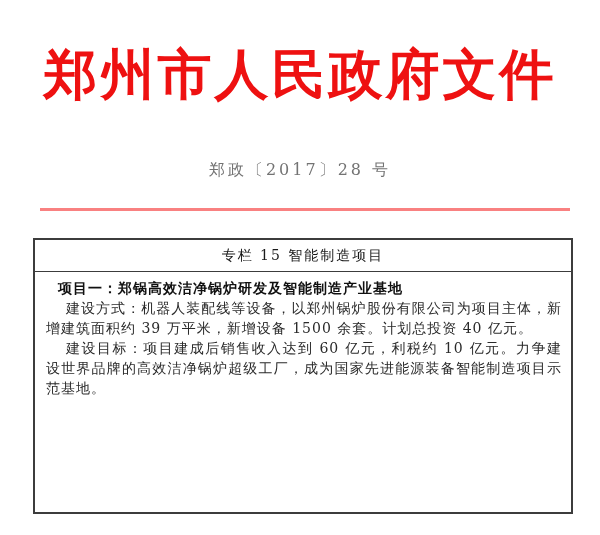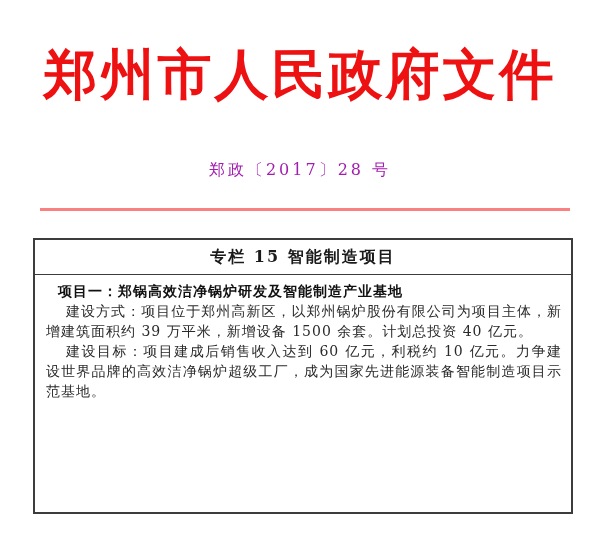--- a/index.html
+++ b/index.html
@@ -21,21 +21,21 @@
     color: #ee1111;
     font-size: 54px;
     font-weight: bold;
     letter-spacing: 3px;
     line-height: 68px;
     white-space: nowrap;
   }
   .doc-number {
     margin-top: 52px;
     text-align: center;
-    color: #a21caf;
+    color: #737373;
     font-size: 16px;
     letter-spacing: 3px;
   }
   .red-rule {
     position: absolute;
     left: 40px;
     top: 198px;
     width: 530px;
     height: 3px;
     background: #f98181;
@@ -44,23 +44,23 @@
     position: absolute;
     left: 33px;
     top: 228px;
     width: 540px;
     min-height: 276px;
     border: 2px solid #3c3c3c;
     background: #ffffff;
   }
   .box-title {
     text-align: center;
-    font-weight: bold;
+    font-weight: normal;
     color: #1a1a1a;
-    font-size: 16px;
+    font-size: 14px;
     letter-spacing: 2px;
     padding: 7px 0 6px 0;
     border-bottom: 1px solid #3c3c3c;
   }
   .box-body {
     padding: 6px 9px 8px 11px;
     color: #2a2a2a;
     font-size: 14px;
     line-height: 20px;
     letter-spacing: 1px;
@@ -92,20 +92,20 @@
   <div class="red-rule"></div>
 
   <div class="column-box">
 
     <div class="box-title">专栏 15 智能制造项目</div>
 
     <div class="box-body">
 
       <p class="project-heading">项目一：郑锅高效洁净锅炉研发及智能制造产业基地</p>
 
-      <p class="body-para"><span>建设方式：项目位于郑州高新区，</span><span class="underlined">以郑州锅炉股份有限公司为项目主体，新增建筑面积约 39 万平米，新增设备 1500 余套。计划总投资 40 亿元。</span></p>
+      <p class="body-para"><span>建设方式：机器人装配线等设备，</span><span class="underlined">以郑州锅炉股份有限公司为项目主体，新增建筑面积约 39 万平米，新增设备 1500 余套。计划总投资 40 亿元。</span></p>
 
 
       <p class="body-para">建设目标：项目建成后销售收入达到 60 亿元，利税约 10 亿元。力争建设世界品牌的高效洁净锅炉超级工厂，成为国家先进能源装备智能制造项目示范基地。</p>
 
     </div>
   </div>
 </div>
 
 </body></html>

